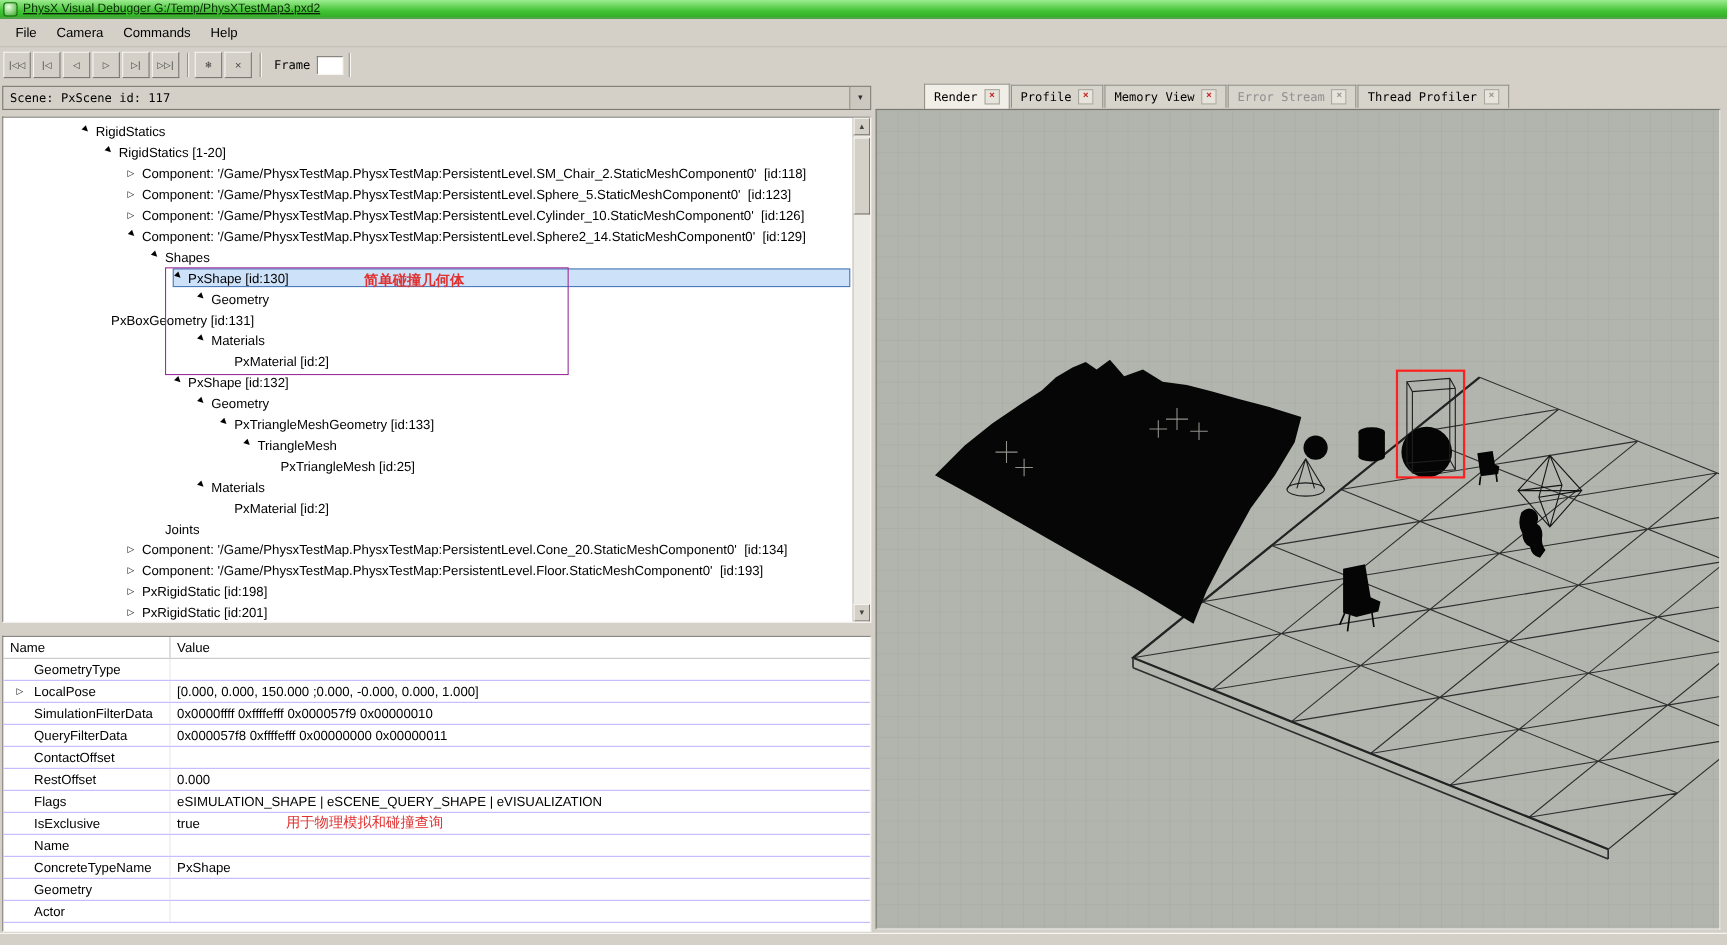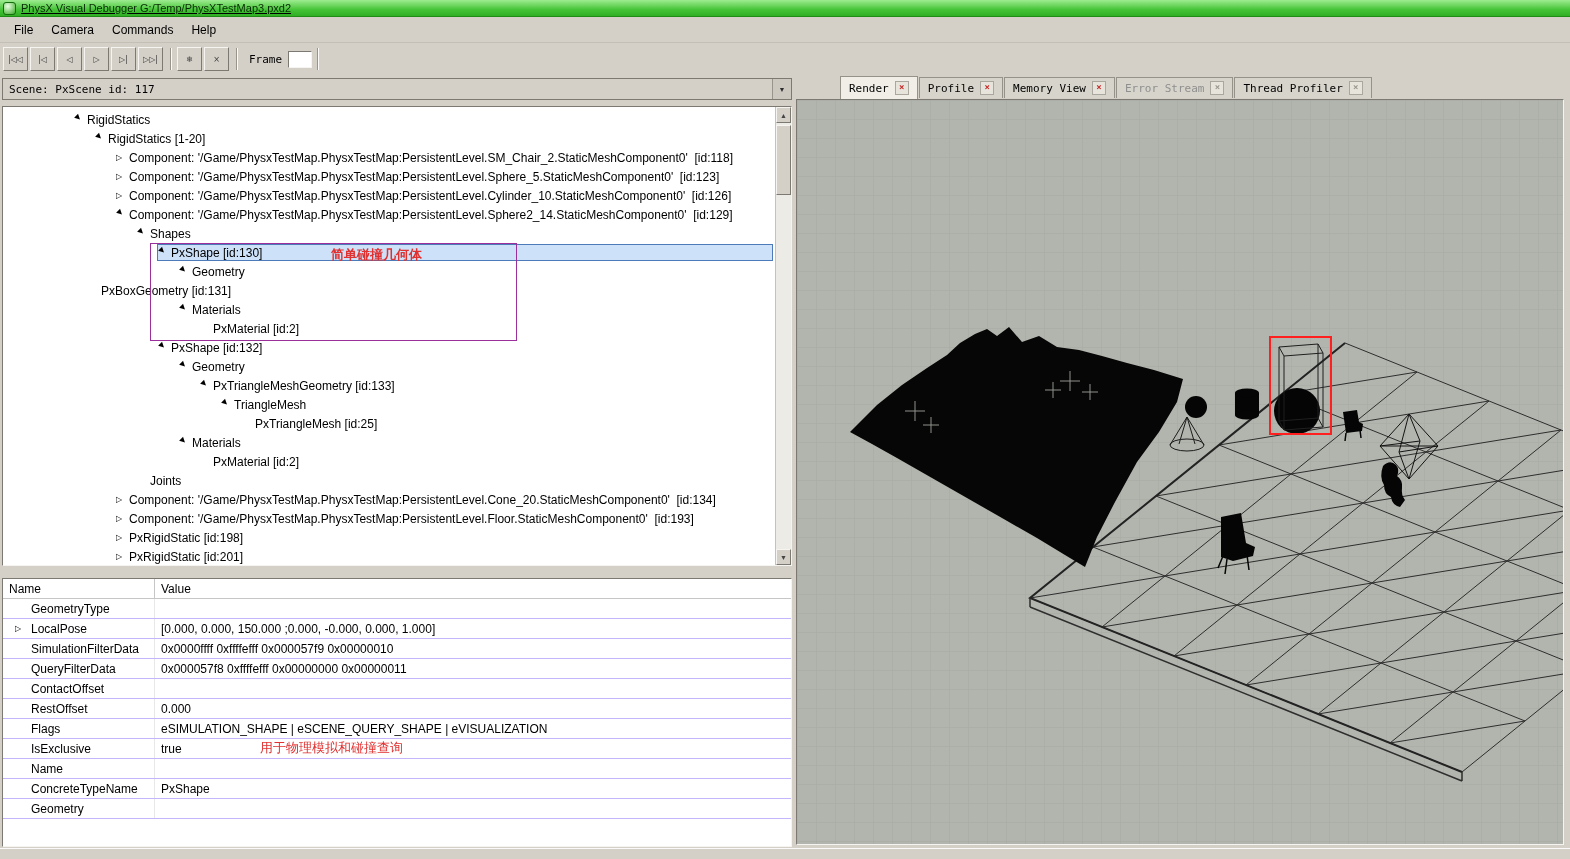--- a/index.html
+++ b/index.html
@@ -218,20 +218,24 @@
         <span class="pval"></span>
       </div>
       <div class="prow">
         <span class="pname">ConcreteTypeName</span>
         <span class="pval">PxShape</span>
       </div>
       <div class="prow">
         <span class="pname">Geometry</span>
         <span class="pval"></span>
       </div>
+      <div class="prow">
+        <span class="pname">Actor</span>
+        <span class="pval"></span>
+      </div>
     </div>
   <div id="prop-annotation" style="color: rgb(224, 48, 48);">用于物理模拟和碰撞查询</div>
 </div>
 
 <div class="abs" id="status-bar"></div>
 
 <div class="abs" id="tab-bar">
     <div class="tab active">
       <span class="tab-label">Render</span>
       <span class="tclose" style="color: rgb(198, 40, 40);">×</span>

